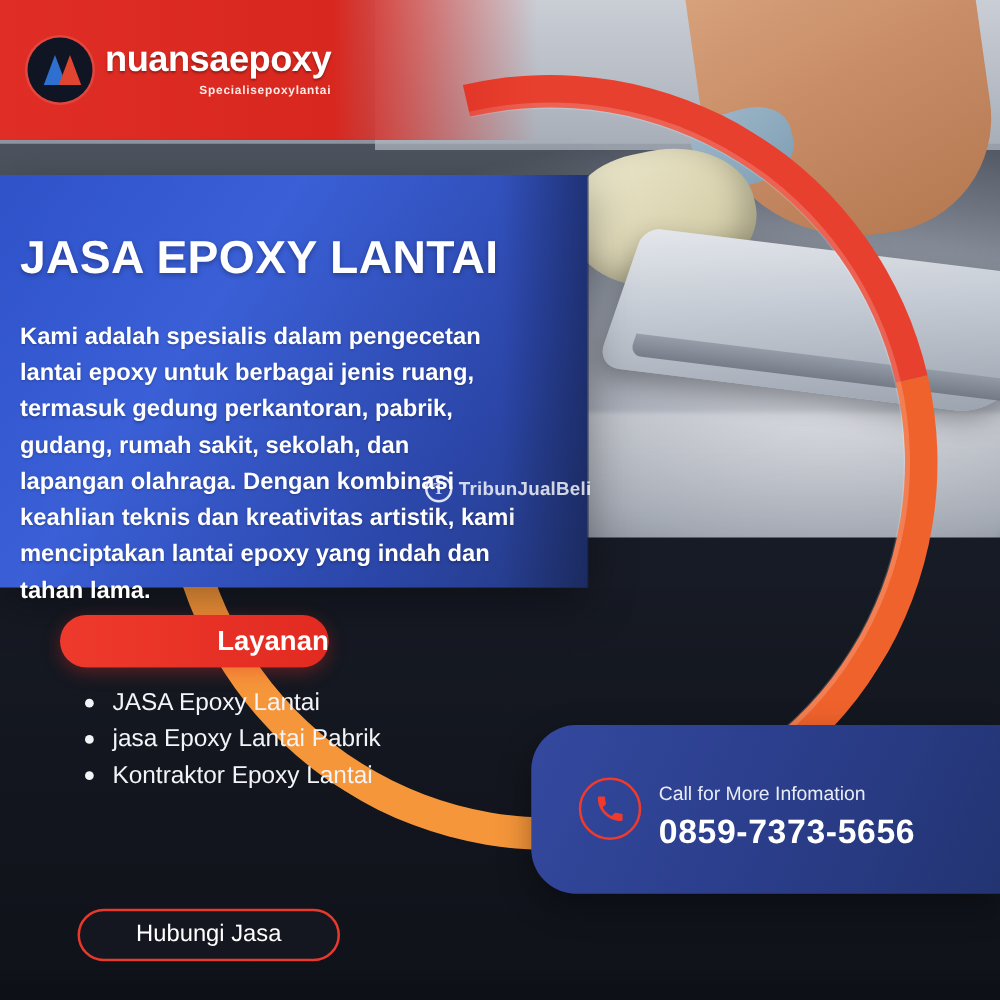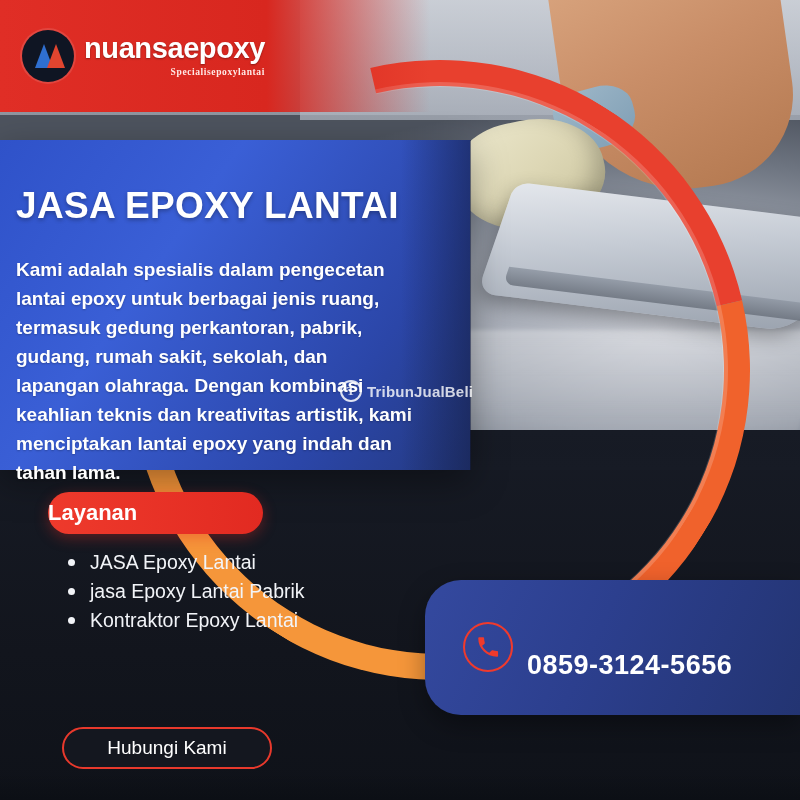--- a/index.html
+++ b/index.html
@@ -144,21 +144,21 @@
     border-left: 9px solid transparent; border-right: 9px solid transparent;
     border-bottom: 24px solid #e0452f;
   }
   .logo-text { color: #fff; line-height: 1; }
   .logo-name {
     font-size: 29px; font-weight: 700; letter-spacing: -.4px;
     text-shadow: 0 1px 2px rgba(0,0,0,.35);
   }
   .logo-sub {
     font-size: 9.5px; font-weight: 700; letter-spacing: .6px;
-    text-align: right; margin-top: 5px; color: #ffe9e6; font-family: Liberation Serif, serif;
+    text-align: right; margin-top: 5px; color: #ffe9e6;
   }
 
   
   .hero {
     position: absolute; left: 0; top: 140px;
     width: 470px; height: 330px;
     background: linear-gradient(125deg, #2f52c9 0%, #3a5fd6 35%, #2b46a8 75%, #24397f 100%);
     box-shadow: 0 12px 34px rgba(0,0,0,.35);
   }
   .hero::after{
@@ -186,21 +186,21 @@
     border: 2px solid rgba(255,255,255,.85);
     display:flex; align-items:center; justify-content:center;
     font-size: 13px; font-weight: 700; font-family: "Liberation Serif", serif;
   }
 
   
   .pill-layanan {
     position: absolute; left: 48px; top: 492px;
     width: 215px; height: 42px; border-radius: 21px;
     background: linear-gradient(90deg, #ee3a2c 0%, #e22a21 100%);
-    display: flex; align-items: center; justify-content: flex-start;
+    display: flex; align-items: center; justify-content: flex-end;
     color: #fff; font-size: 22px; font-weight: 800;
     box-shadow: 0 4px 14px rgba(226,42,33,.35);
   }
 
   
   .services {
     position: absolute; left: 60px; top: 548px;
     list-style: none;
   }
   .services li {
@@ -304,21 +304,22 @@
     <li>jasa Epoxy Lantai Pabrik</li>
     <li>Kontraktor Epoxy Lantai</li>
   </ul>
 
   <div class="call-panel">
     <div class="call-icon">
       <svg viewBox="0 0 24 24">
           <path d="M6.6 10.8c1.4 2.8 3.8 5.1 6.6 6.6l2.2-2.2c.3-.3.7-.4 1.1-.2 1.2.4 2.5.6 3.8.6.6 0 1 .4 1 1V20c0 .6-.4 1-1 1C10.6 21 3 13.4 3 4c0-.6.4-1 1-1h3.4c.6 0 1 .4 1 1 0 1.3.2 2.6.6 3.8.1.4 0 .8-.2 1.1l-2.2 1.9z"></path>
         </svg>
     </div>
-    <div class="call-number">0859-3124-5656</div>
+    <div class="call-label">Call for More Infomation</div>
+    <div class="call-number">0859-7373-5656</div>
   </div>
 
   <div class="btn-contact">
-    <span>Hubungi Kami</span>
+    <span>Hubungi Jasa</span>
   </div>
 
   <div class="bottom-fade"></div>
 </div>
 
 </body></html>

